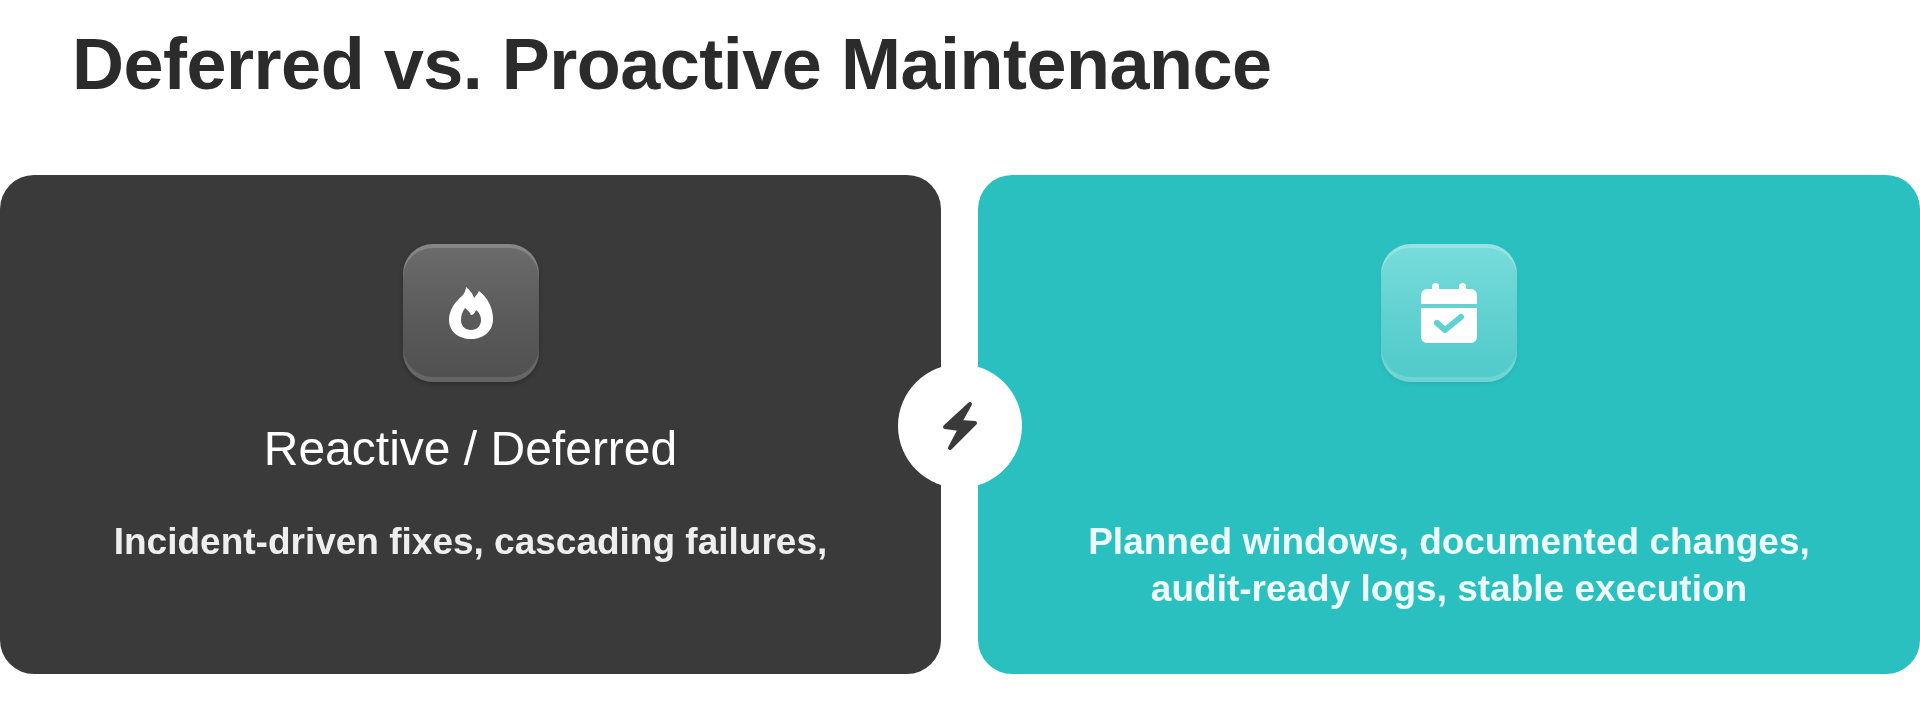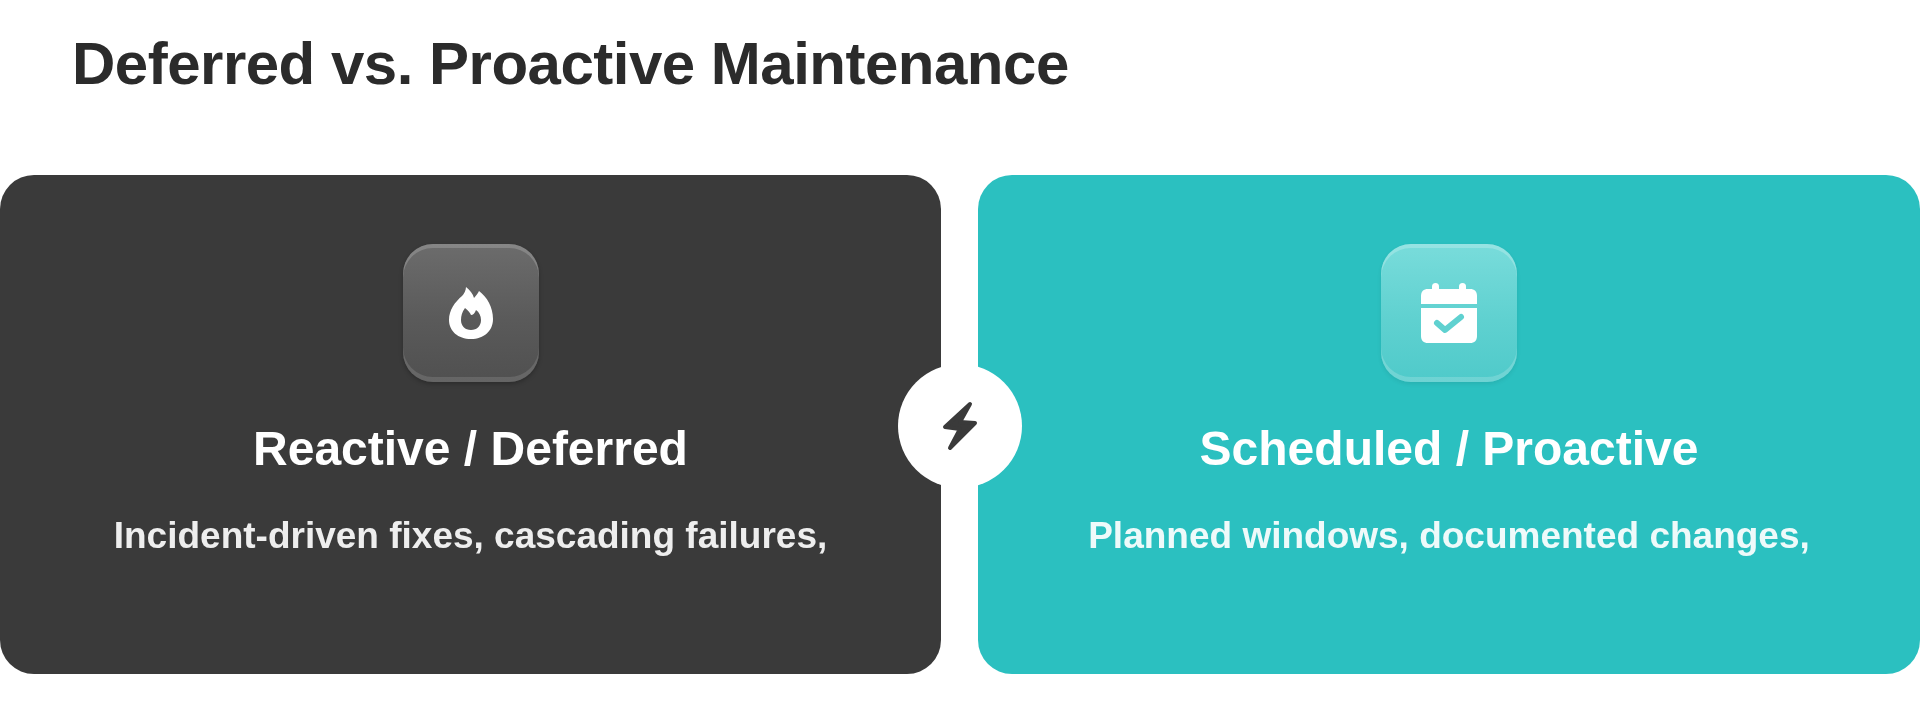--- a/index.html
+++ b/index.html
@@ -12,21 +12,21 @@
       height: 704px;
       position: relative;
       overflow: hidden;
       font-family: "Liberation Sans", "DejaVu Sans", sans-serif;
     }
     .page-title {
       position: absolute;
       left: 72px;
       top: 14px;
       margin: 0;
-      font-size: 60px;
+      font-size: 72px;
       line-height: 100px;
       font-weight: 700;
       color: #2b2b2b;
       letter-spacing: -0.5px;
       white-space: nowrap;
     }
     .card {
       position: absolute;
       top: 175px;
       height: 499px;
@@ -69,30 +69,30 @@
     }
     .card-title {
       position: absolute;
       left: 0;
       right: 0;
       top: 246px;
       margin: 0;
       text-align: center;
       font-size: 48px;
       line-height: 56px;
-      font-weight: 700;
+      font-weight: 400;
       color: #ffffff;
       white-space: nowrap;
     }
     .card-desc {
       position: absolute;
       left: 60px;
       right: 60px;
       top: 335px;
-      margin: 2px;
+      margin: 8px;
       text-align: center;
       font-size: 37px;
       line-height: 47px;
       font-weight: 700;
     }
     .card-left .card-desc { color: #eeeeee; }
     .card-right .card-desc { color: #eefafa; text-align: center; }
     .desc-line { display: block; white-space: nowrap; }
     .connector {
       position: absolute;
@@ -128,23 +128,23 @@
 <div class="card card-right">
   <div class="icon-box">
     <svg width="60" height="62" viewBox="0 0 60 62">
       <rect x="13" y="1" width="7" height="14" rx="3.5" fill="#ffffff"></rect>
       <rect x="40" y="1" width="7" height="14" rx="3.5" fill="#ffffff"></rect>
       <path fill="#ffffff" d="M9 7 H51 C55.5 7 58 9.5 58 14 V22 H2 V14 C2 9.5 4.5 7 9 7 Z"></path>
       <path fill="#ffffff" d="M2 26 H58 V54 C58 58.5 55.5 61 51 61 H9 C4.5 61 2 58.5 2 54 Z"></path>
       <path fill="none" stroke="#5fd1d0" stroke-width="6" stroke-linecap="round" stroke-linejoin="round" d="M18 41 L26 48 L42 35"></path>
     </svg>
   </div>
-  <h2 class="card-title">Scheduled / Proactive</h2>
   <p class="card-desc">
     <span class="desc-line">Planned windows, documented changes,</span>
+    <span class="desc-line">audit-ready logs, stable execution</span>
   </p>
 </div>
 
 <div class="connector">
   <svg width="40" height="50" viewBox="0 0 40 50">
     <path fill="#3a3a3a" stroke="#3a3a3a" stroke-width="4" stroke-linejoin="round" d="M30 3 L5 26 L20 28 L10 47 L35 22 L20 21 Z"></path>
   </svg>
 </div>
 
 </body></html>

